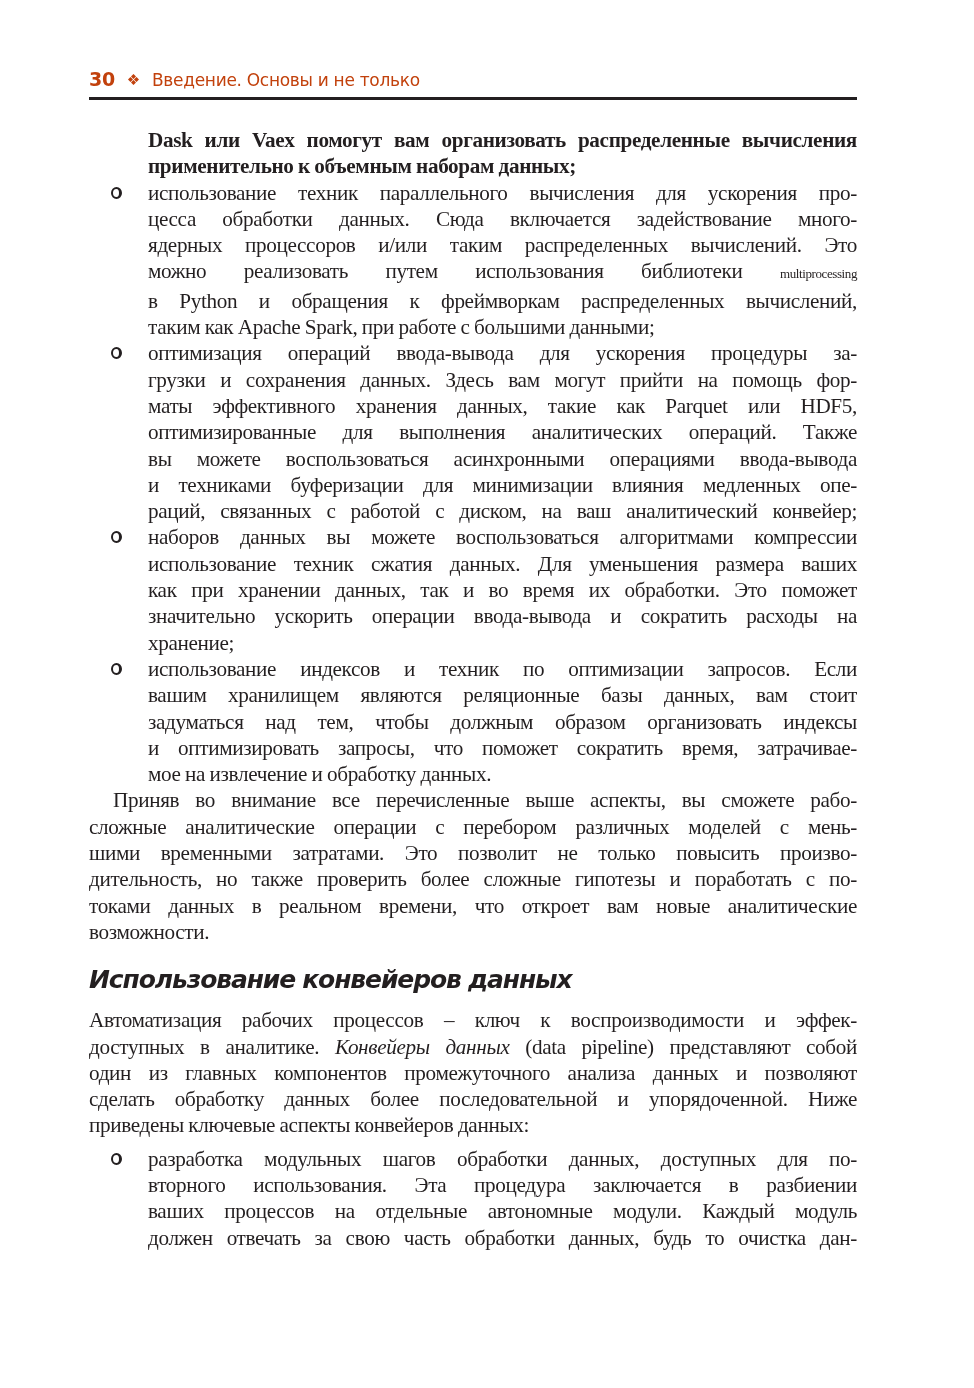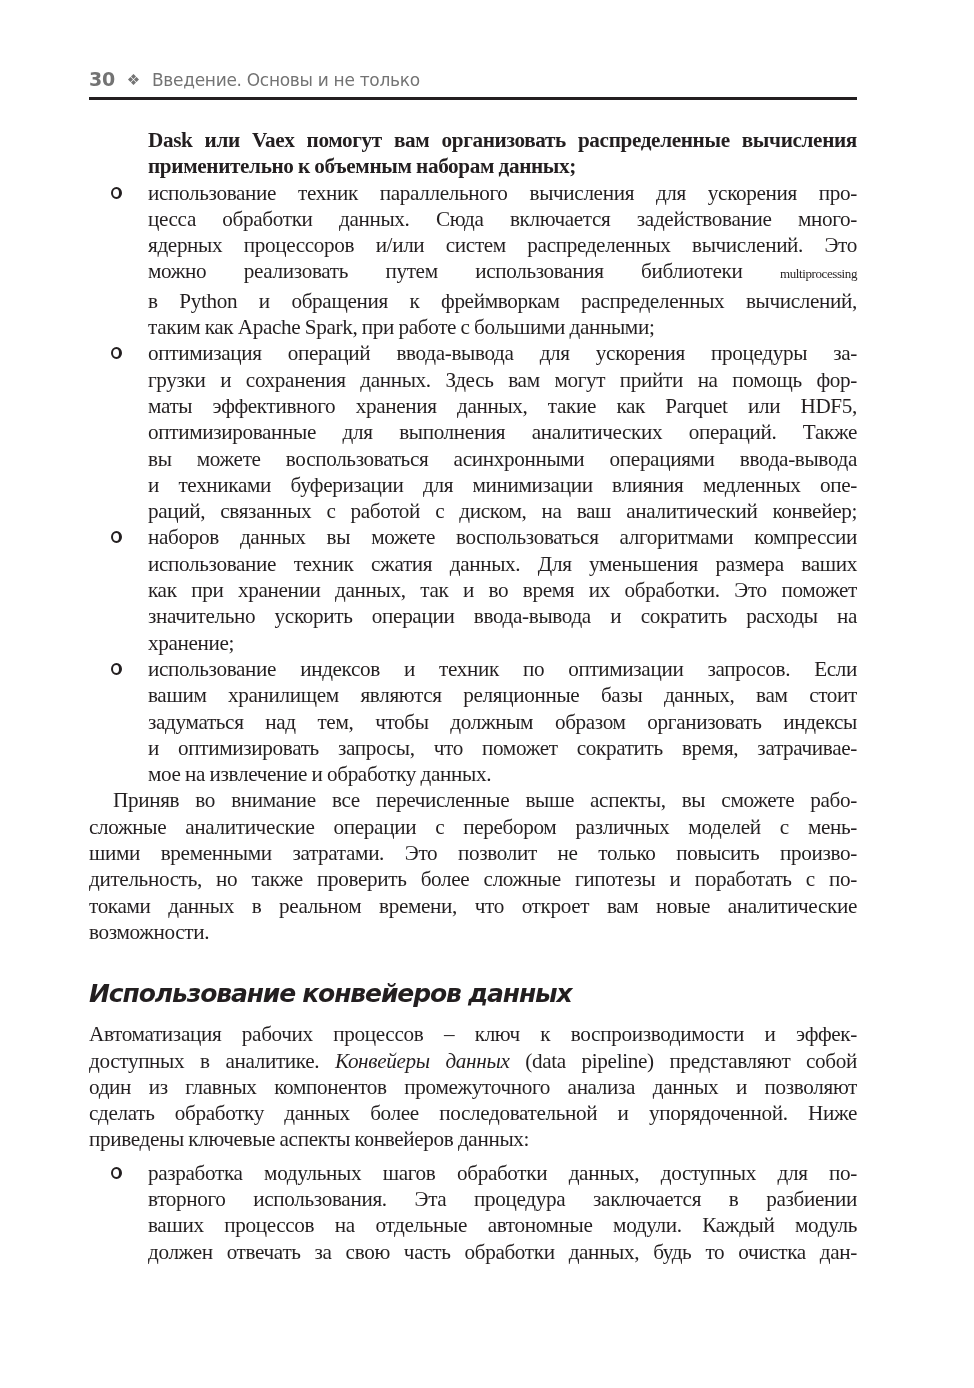--- a/index.html
+++ b/index.html
@@ -20,21 +20,21 @@
       top: 68px;
       width: 768px;
     }
     .running-head {
       display: flex;
       align-items: baseline;
       height: 28px;
       font-family: "DejaVu Sans", "Liberation Sans", sans-serif;
       font-size: 17px;
       letter-spacing: -0.3px;
-      color: #737373;
+      color: #c2410c;
     }
     .page-number {
       font-weight: bold;
       font-size: 19px;
       margin-right: 12px;
     }
     .ornament {
       font-size: 15px;
       margin-right: 12px;
       position: relative;
@@ -131,21 +131,21 @@
     <div class="continuation">
       <span class="line">Dask или Vaex помогут вам организовать распределенные вычисления</span>
       <span class="line last">применительно к объемным наборам данных;</span>
     </div>
 
     <ul class="bullets">
       <li>
         <span class="bullet"></span>
         <span class="line">использование техник параллельного вычисления для ускорения про-</span>
         <span class="line">цесса обработки данных. Сюда включается задействование много-</span>
-        <span class="line">ядерных процессоров и/или систем распределенных вычислений. Это</span>
+        <span class="line">ядерных процессоров и/или таким распределенных вычислений. Это</span>
         <span class="line"><span>можно реализовать путем использования библиотеки </span><code class="mono">multiprocessing</code></span>
         <span class="line">в Python и обращения к фреймворкам распределенных вычислений,</span>
         <span class="line last">таким как Apache Spark, при работе с большими данными;</span>
       </li>
       <li>
         <span class="bullet"></span>
         <span class="line">оптимизация операций ввода-вывода для ускорения процедуры за-</span>
         <span class="line">грузки и сохранения данных. Здесь вам могут прийти на помощь фор-</span>
         <span class="line">маты эффективного хранения данных, такие как Parquet или HDF5,</span>
         <span class="line">оптимизированные для выполнения аналитических операций. Также</span>
@@ -173,21 +173,21 @@
 
     <p class="para" style="margin-top:0;">
       <span class="line first-indent">Приняв во внимание все перечисленные выше аспекты, вы сможете рабо-</span>
       <span class="line">сложные аналитические операции с перебором различных моделей с мень-</span>
       <span class="line">шими временными затратами. Это позволит не только повысить произво-</span>
       <span class="line">дительность, но также проверить более сложные гипотезы и поработать с по-</span>
       <span class="line">токами данных в реальном времени, что откроет вам новые аналитические</span>
       <span class="line last">возможности.</span>
     </p>
 
-    <h2 class="section-title" style="margin-top:33px; margin-bottom:11px;">Использование конвейеров данных</h2>
+    <h2 class="section-title" style="margin-top:19px; margin-bottom:11px;">Использование конвейеров данных</h2>
 
     <p class="para">
       <span class="line">Автоматизация рабочих процессов – ключ к воспроизводимости и эффек-</span>
       <span class="line"><span>доступных в аналитике. </span><em>Конвейеры данных</em><span> (data pipeline) представляют собой</span></span>
       <span class="line">один из главных компонентов промежуточного анализа данных и позволяют</span>
       <span class="line">сделать обработку данных более последовательной и упорядоченной. Ниже</span>
       <span class="line last">приведены ключевые аспекты конвейеров данных:</span>
     </p>
 
     <ul class="bullets" style="margin-top:7px;">

